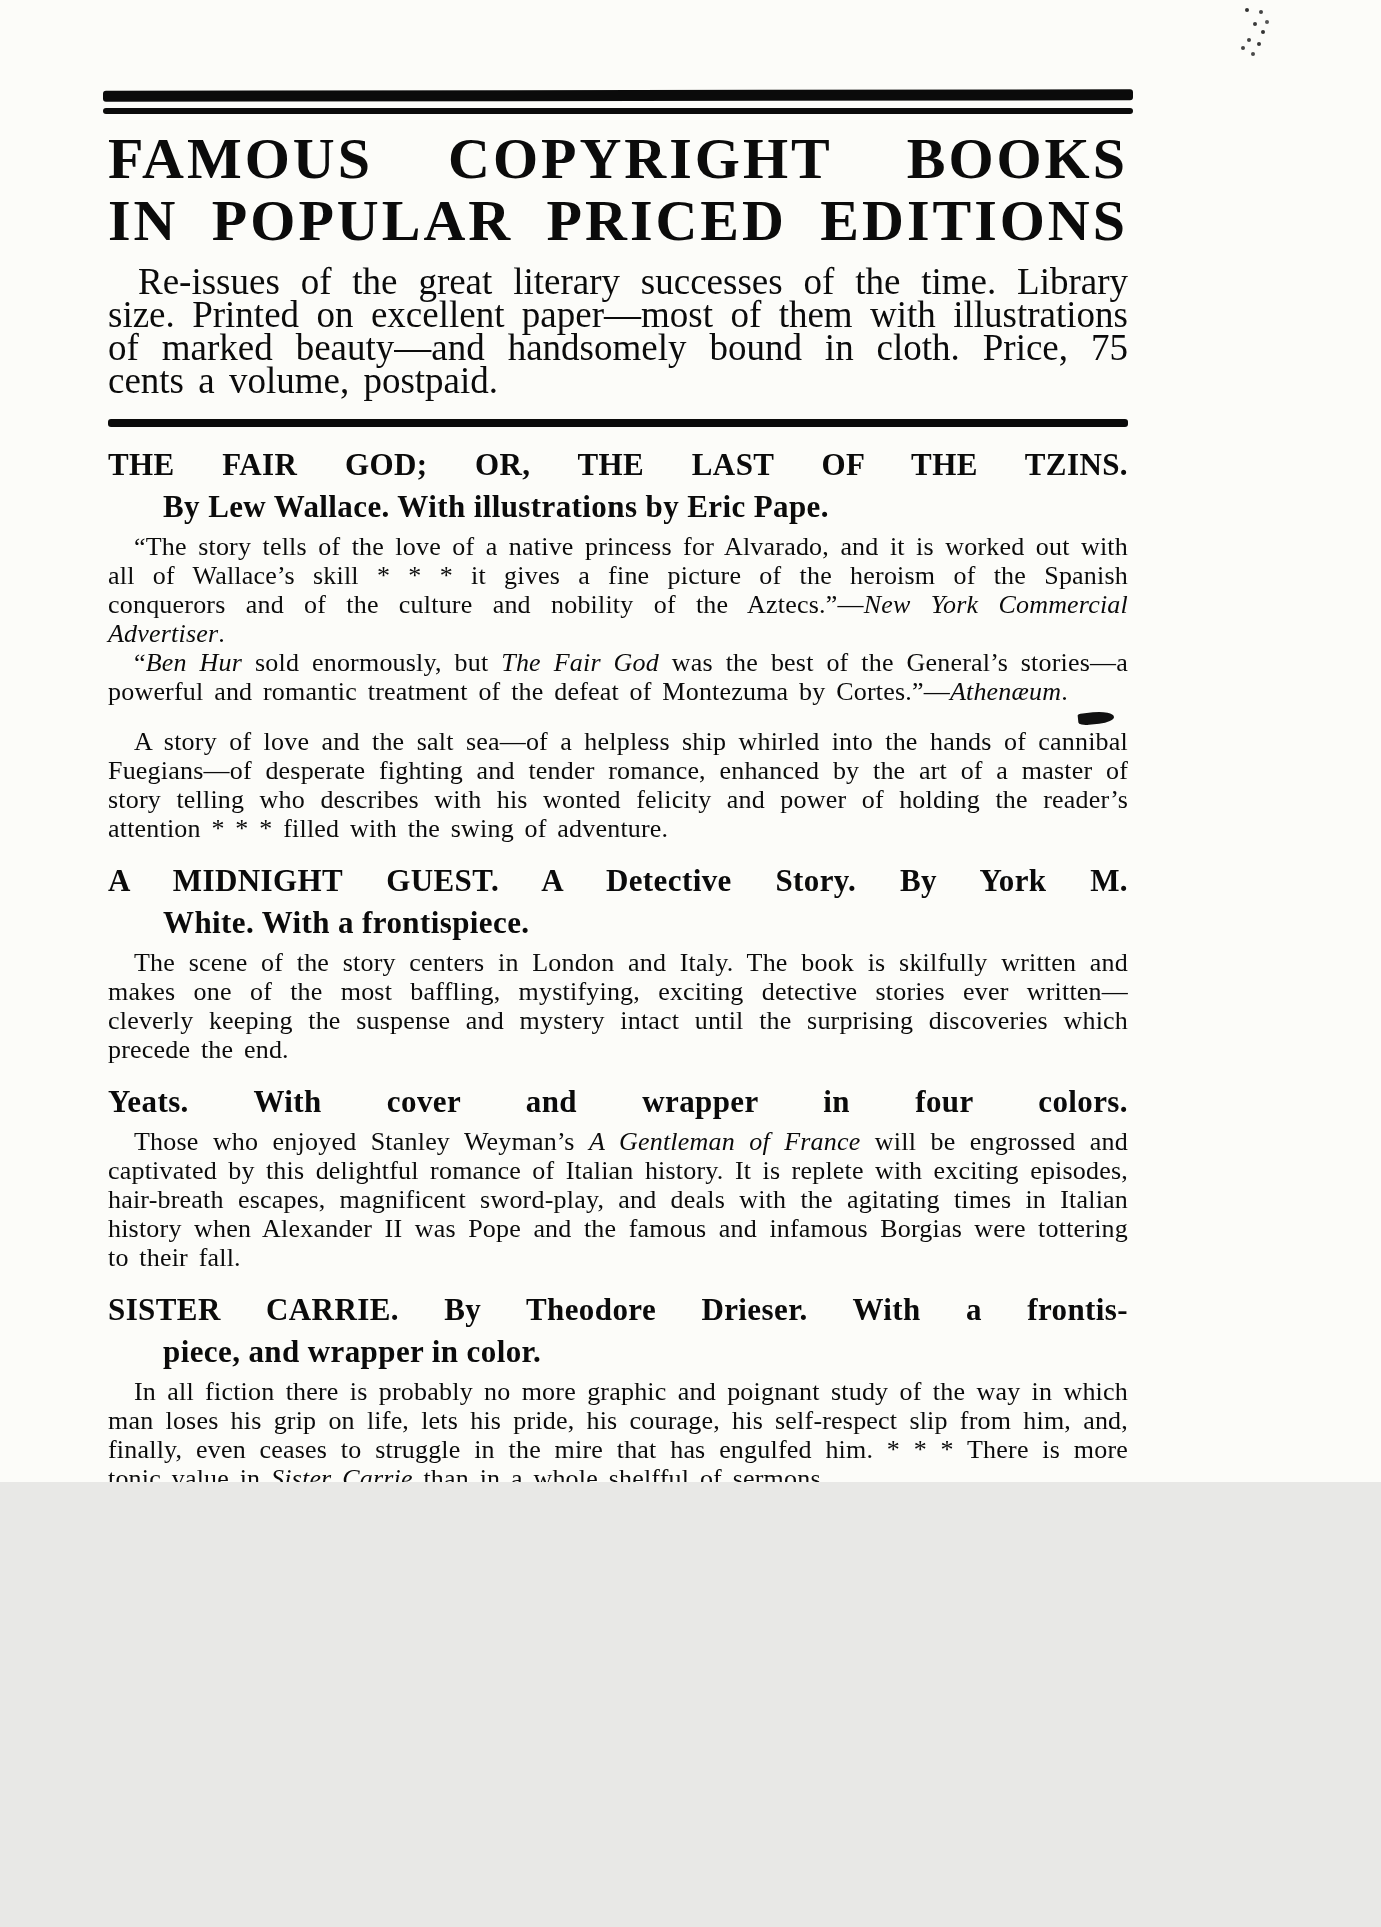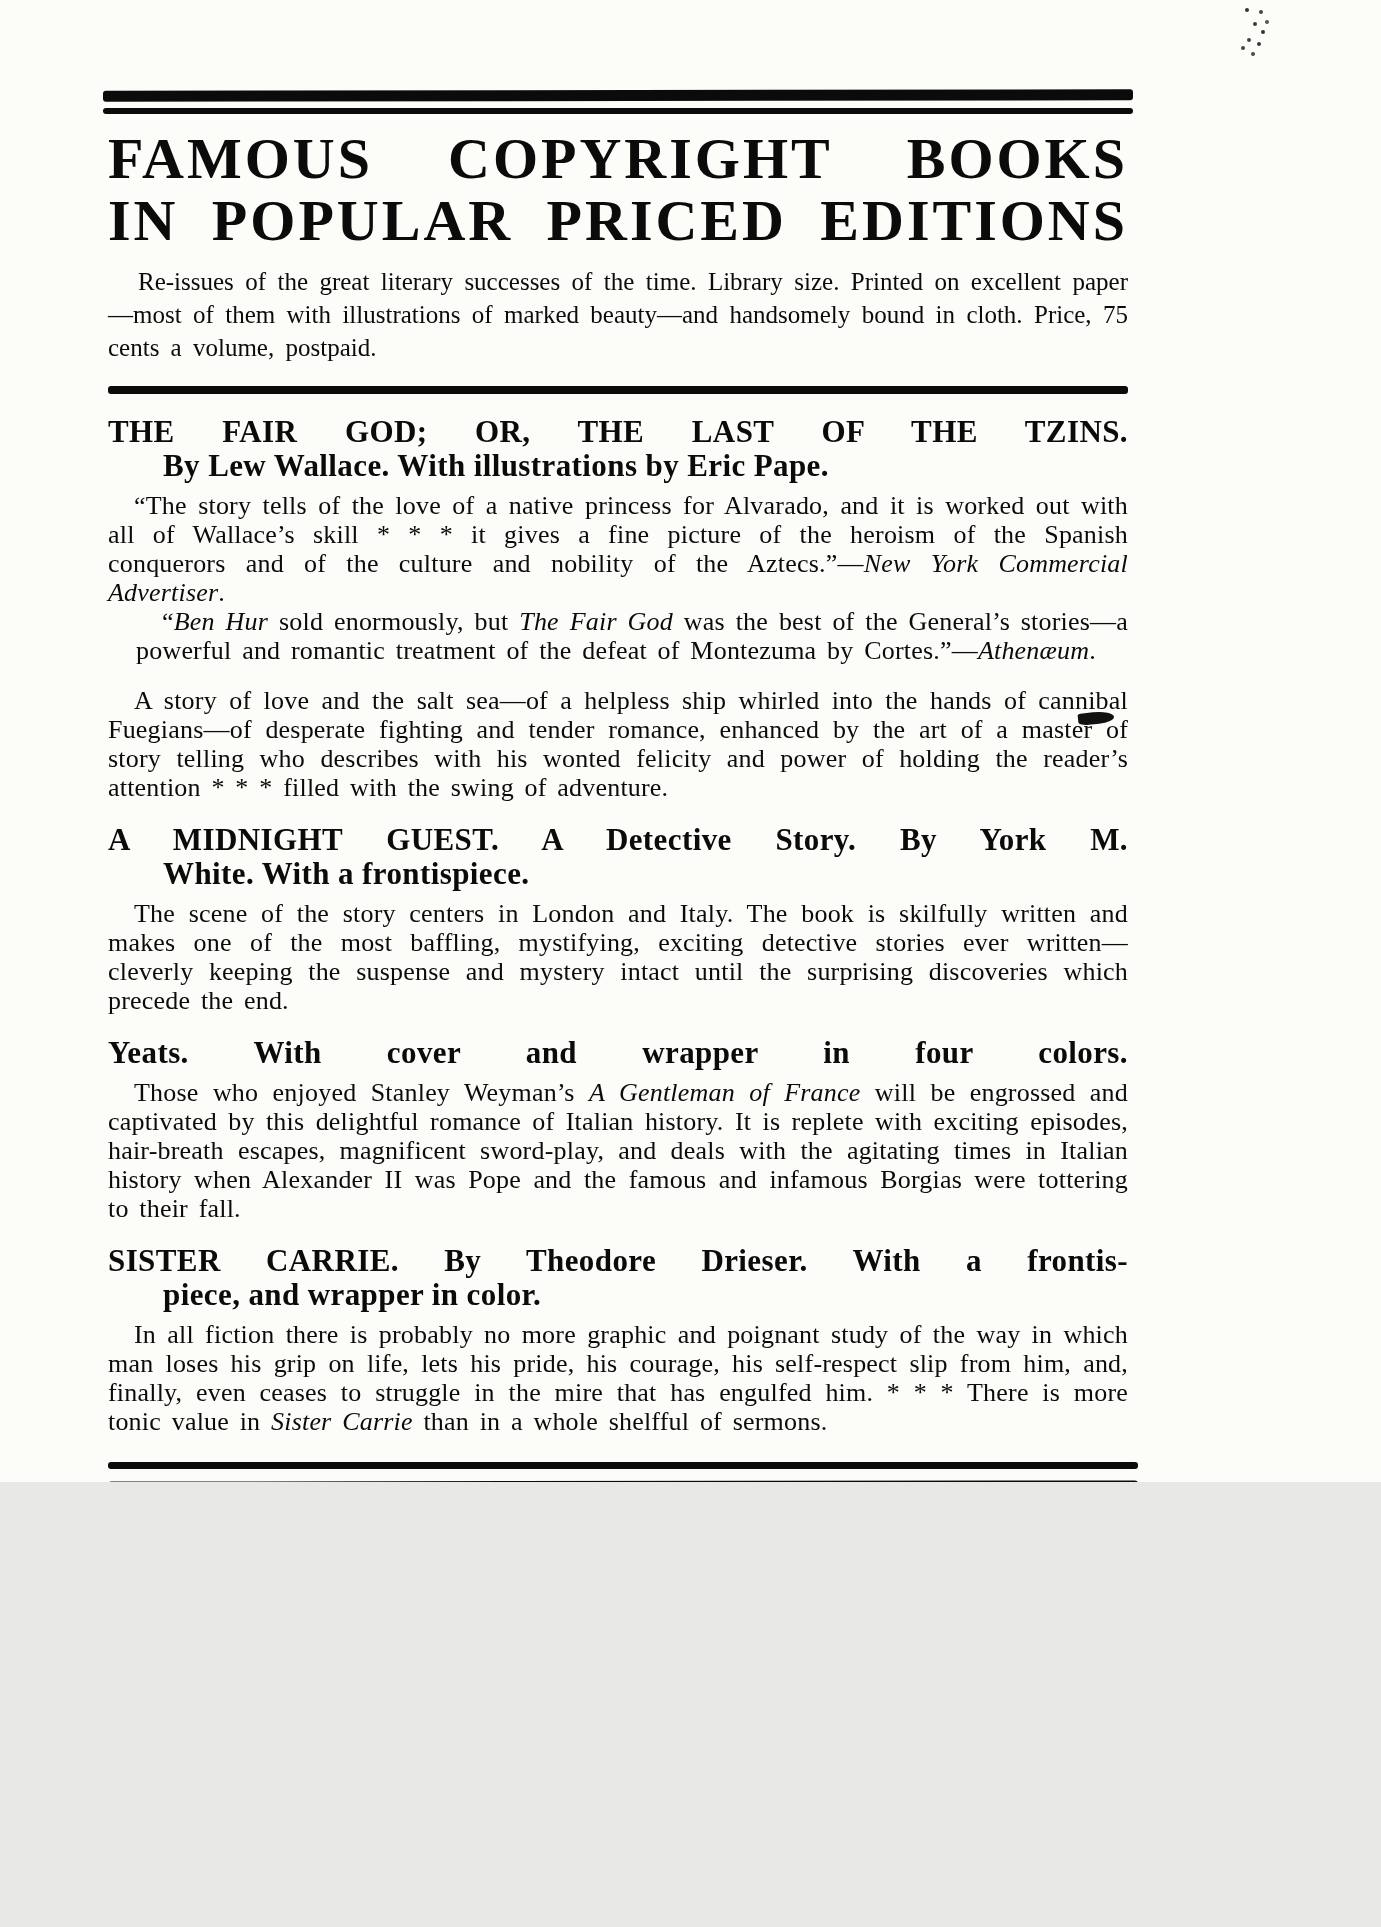--- a/index.html
+++ b/index.html
@@ -32,41 +32,41 @@
   .title-line {
     font-size: 58px;
     line-height: 62px;
     letter-spacing: 3px;
     text-align: justify;
     text-align-last: justify;
     white-space: nowrap;
   }
   .intro {
     margin: 13px 0 0 0;
-    font-size: 25px;
+    font-size: 37px;
     line-height: 33px;
     text-indent: 30px;
     text-align: justify;
     word-spacing: 5px;
   }
   
   .book { margin-top: 21px; }
   .book-heading { margin: 0; font-size: 31px; line-height: 34px; font-weight: bold; letter-spacing: 0.4px; }
-  .book-heading .hline { text-align: justify; text-align-last: justify; }
+  .book-heading .hline { text-align: justify; text-align-last: justify; margin-top: 8px; }
   .book-heading .hline + .hline { margin-left: 55px; text-align-last: auto; }
   .body-par {
     margin: 8px 0 0 0;
     font-size: 26px;
     line-height: 29px;
     text-indent: 26px;
     text-align: justify;
     word-spacing: 4px;
     letter-spacing: 0.2px;
   }
-  .body-par + .body-par { margin-top: 0; margin-left: 28px; }
+  .body-par + .body-par { margin-top: 0; }
   
   .footer-row {
     margin-top: 9px;
     display: flex;
     justify-content: space-between;
     align-items: baseline;
     font-size: 34px;
     font-weight: bold;
     letter-spacing: 1.5px;
   }

